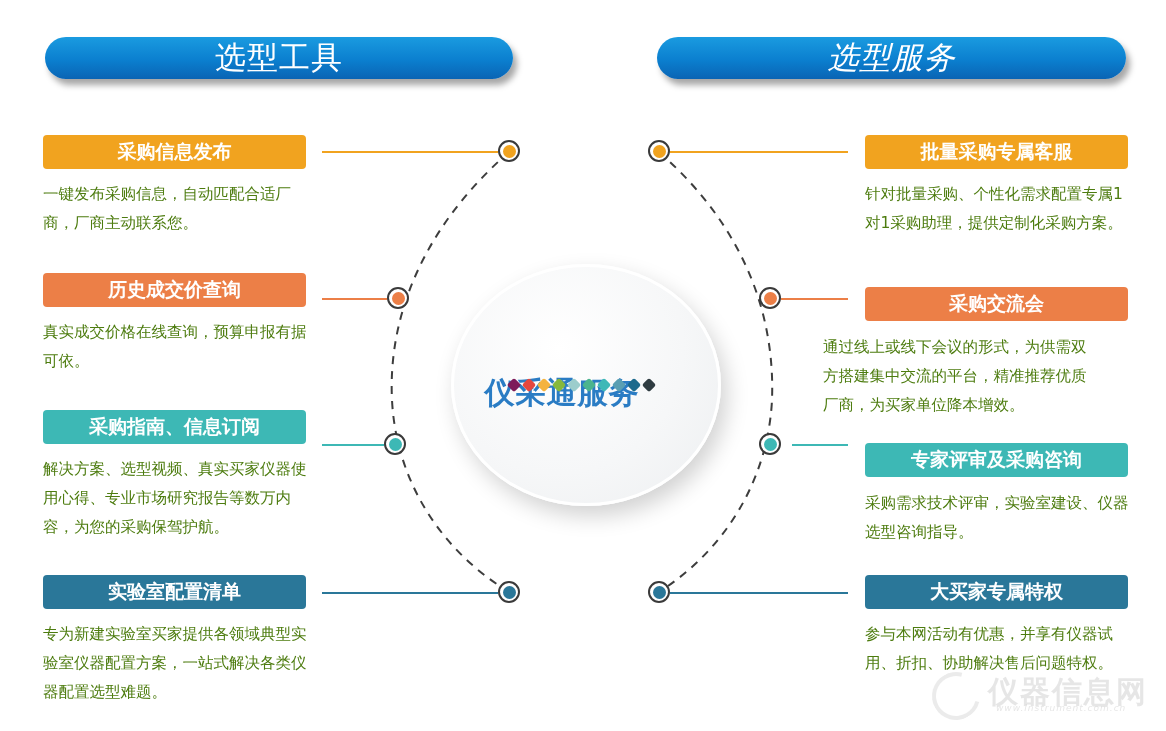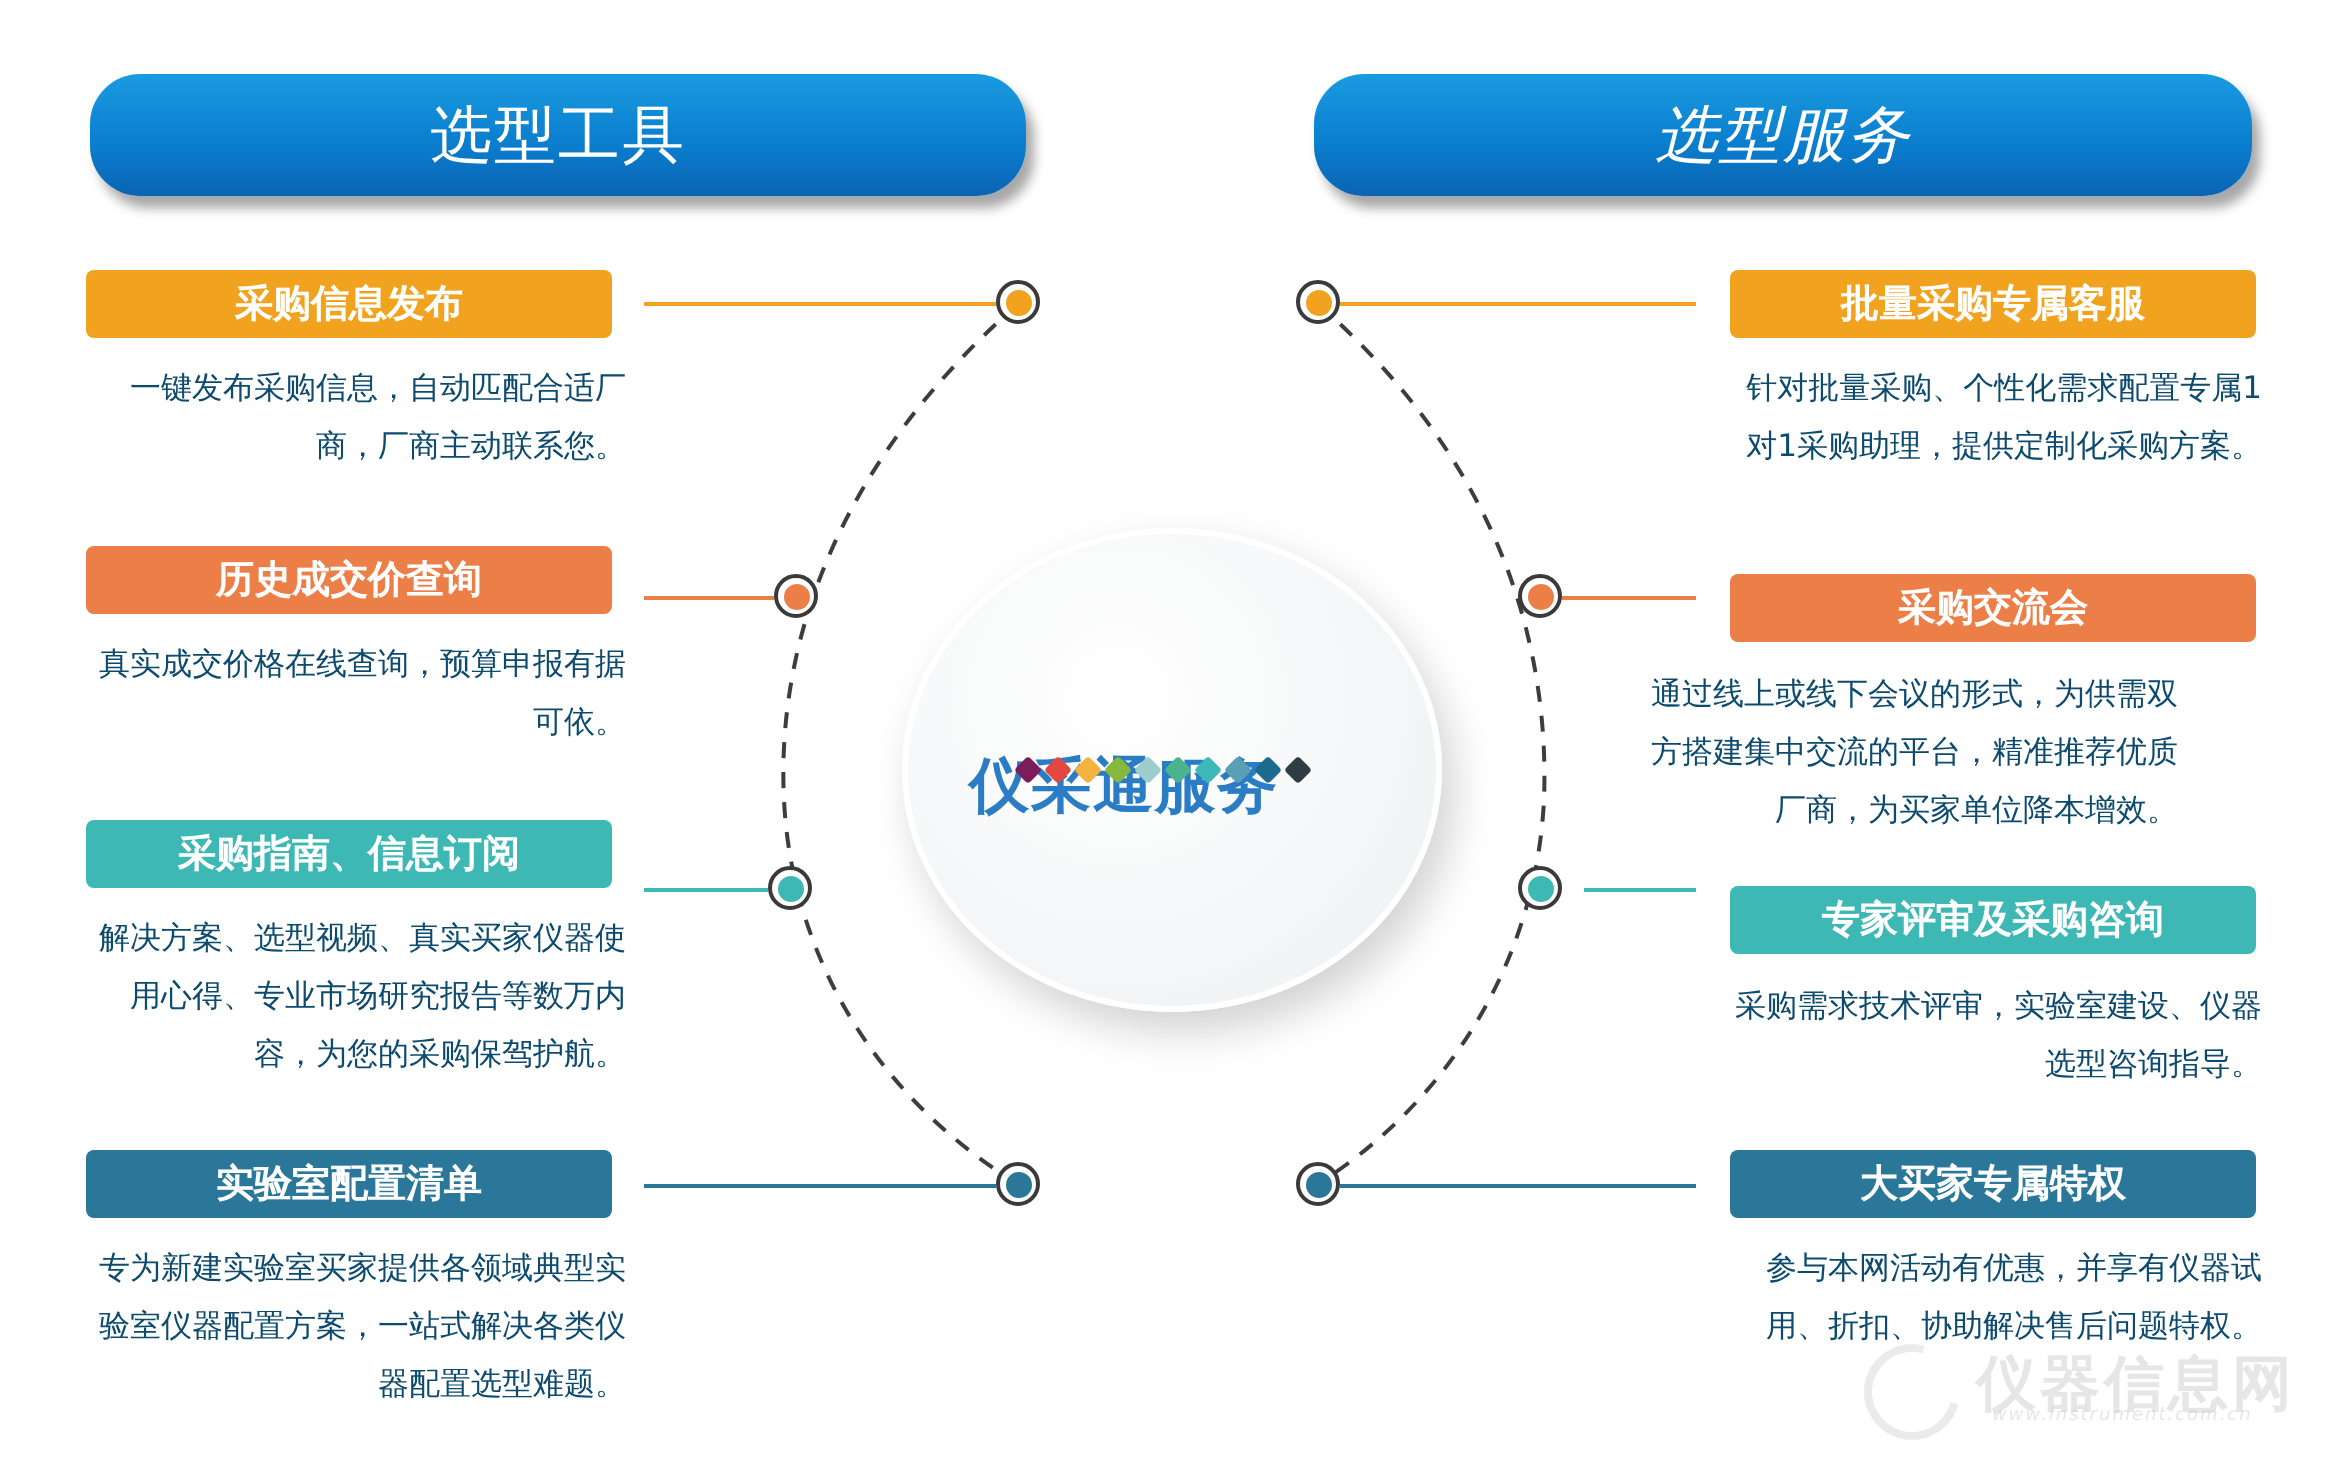--- a/index.html
+++ b/index.html
@@ -2,36 +2,36 @@
 <html><head>
 <meta charset="utf-8">
 <style>
   html, body { margin: 0; padding: 0; }
   body {
     width: 1166px; height: 731px; position: relative; overflow: hidden;
     background: #ffffff;
     font-family: "DejaVu Sans", "Liberation Sans", sans-serif;
   }
   .pill {
-    position: absolute; height: 61px; border-radius: 25px;
+    position: absolute; height: 42px; border-radius: 25px;
     background: linear-gradient(to bottom, #1a9be0 0%, #0b7fcf 55%, #0a64b4 100%);
     box-shadow: 4px 6px 6px rgba(0,0,0,0.35);
     color: #fff; font-size: 31px; display: flex; align-items: center; justify-content: center;
     letter-spacing: 1px;
   }
   .pill-left { left: 45px; top: 37px; width: 468px; }
   .pill-right { left: 657px; top: 37px; width: 469px; font-style: italic; }
 
   .tag {
     position: absolute; width: 263px; height: 34px; border-radius: 4px;
     color: #fff; font-weight: bold; font-size: 19px;
     display: flex; align-items: center; justify-content: center;
   }
   .desc {
-    position: absolute; width: 270px; font-size: 15.5px; line-height: 29px; color: #0c4a6e; text-align: right;
+    position: absolute; width: 270px; font-size: 15.5px; line-height: 29px; color: #4d7c0f;
   }
   .line { position: absolute; height: 1.5px; }
   .node {
     position: absolute; width: 22px; height: 22px; border-radius: 50%;
     border: 2px solid #3a3a3a; background: #fff; box-sizing: border-box;
     display: flex; align-items: center; justify-content: center;
   }
   .node .dot { width: 13px; height: 13px; border-radius: 50%; }
 
   .center-circle {

